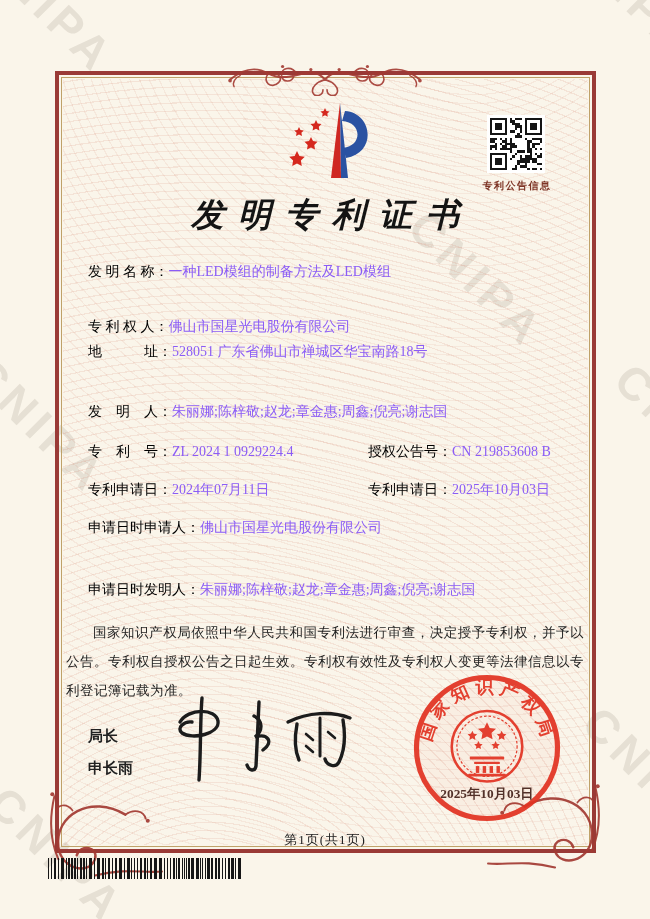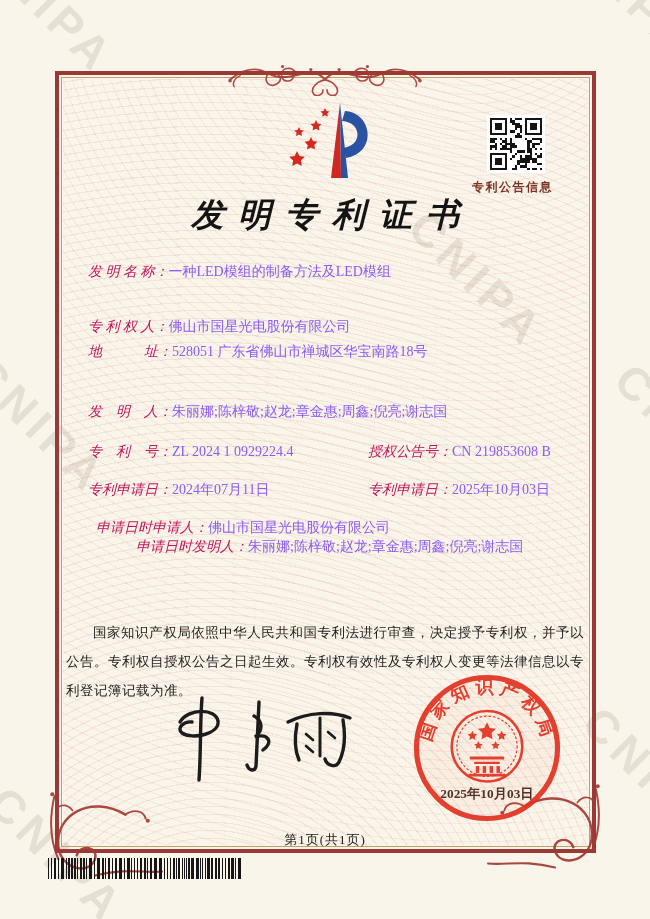--- a/index.html
+++ b/index.html
@@ -32,33 +32,33 @@
   }
   
   .orn-top    { position:absolute; left:224px; top:38px;  width:202px; height:58px; }
   .orn-bl     { position:absolute; left:32px;  top:788px; width:132px; height:102px; }
   .orn-br     { position:absolute; left:486px; top:780px; width:132px; height:102px; transform:scaleX(-1); }
   
   .cert-no { position:absolute; left:82px; top:112px; font-size:14px; letter-spacing:1px; color:#3a3a3a; }
   .logo    { position:absolute; left:283px; top:101px; width:92px; height:80px; }
   .qr-wrap { position:absolute; left:487px; top:115px; width:58px; height:58px; background:#fff; padding:3px; }
   .qr-wrap svg { width:100%; height:100%; display:block; }
-  .qr-label{ position:absolute; left:472px; top:179px; width:90px; text-align:left;
-             font-size:12px; letter-spacing:1.5px; color:#7d3324; font-weight:bold; }
+  .qr-label{ position:absolute; left:472px; top:179px; width:90px; text-align:center;
+             font-size:10px; letter-spacing:1.5px; color:#7d3324; font-weight:bold; }
   .title   { position:absolute; left:0; top:193px; width:100%; text-align:center;
              font-size:33px; font-weight:bold; letter-spacing:14px; text-indent:14px; color:#141414;font-style:italic; }
   
   .rows { position:absolute; left:88px; top:0; width:500px; font-size:14px; }
   .row  { position:absolute; left:0; white-space:nowrap; }
-  .row .lab { color:#be185d;font-style:italic; }
+  .row .lab { color:#000000; }
   .row .val { color:#8b5cf6; }
   .col2 { position:absolute; left:280px; top:0; white-space:nowrap; }
   .r-name  { top:263px; } .r-owner { top:318px; } .r-addr { top:343px; }
   .r-inv   { top:403px; } .r-pno   { top:443px; } .r-date { top:481px; }
-  .r-app   { top:519px;margin-left:8px; } .r-invf  { top:538px;margin-left:48px; }
+  .r-app   { top:519px; } .r-invf  { top:581px; }
   
   .statement { position:absolute; left:66px; top:618px; width:518px;
                font-size:13.5px; line-height:2.15; text-indent:2em;
                text-align:justify; color:#1f1f1f; letter-spacing:0.5px; }
   
   .officer { position:absolute; left:88px; top:720px;
              font-family:"Liberation Sans", sans-serif; font-size:15px;
              font-weight:600; color:#222; line-height:32px; }
   .sig-svg { position:absolute; left:150px; top:688px; width:210px; height:100px; }
   
@@ -296,20 +296,24 @@
     <div class="row r-app">
       <span class="lab">申请日时申请人：</span><span class="val">佛山市国星光电股份有限公司</span>
     </div>
     <div class="row r-invf">
       <span class="lab">申请日时发明人：</span><span class="val">朱丽娜;陈梓敬;赵龙;章金惠;周鑫;倪亮;谢志国</span>
     </div>
   </div>
 
   <div class="statement">国家知识产权局依照中华人民共和国专利法进行审查，决定授予专利权，并予以公告。专利权自授权公告之日起生效。专利权有效性及专利权人变更等法律信息以专利登记簿记载为准。</div>
 
+  <div class="officer">
+    <div>局长</div>
+    <div>申长雨</div>
+  </div>
 
   <svg class="sig-svg" viewBox="0 0 210 100" fill="none" stroke="#1c1c1c" stroke-width="3.4" stroke-linecap="round">
     <path d="M 52 10 C 50 34 51 64 49 92"></path>
     <path d="M 30 34 C 38 20 66 20 68 33 C 70 46 42 52 32 45 C 26 40 34 33 42 34"></path>
     <path d="M 104 28 C 112 32 114 42 105 49 C 118 45 124 54 113 62"></path>
     <path d="M 109 14 C 108 38 107 60 106 78 C 105 84 99 83 97 77"></path>
     <path d="M 138 34 C 158 24 182 23 200 30"></path>
     <path d="M 147 36 C 144 52 145 63 149 72"></path>
     <path d="M 193 32 C 196 50 194 64 189 74 C 186 80 177 78 175 71"></path>
     <path d="M 170 30 L 170 68" stroke-width="3"></path>

